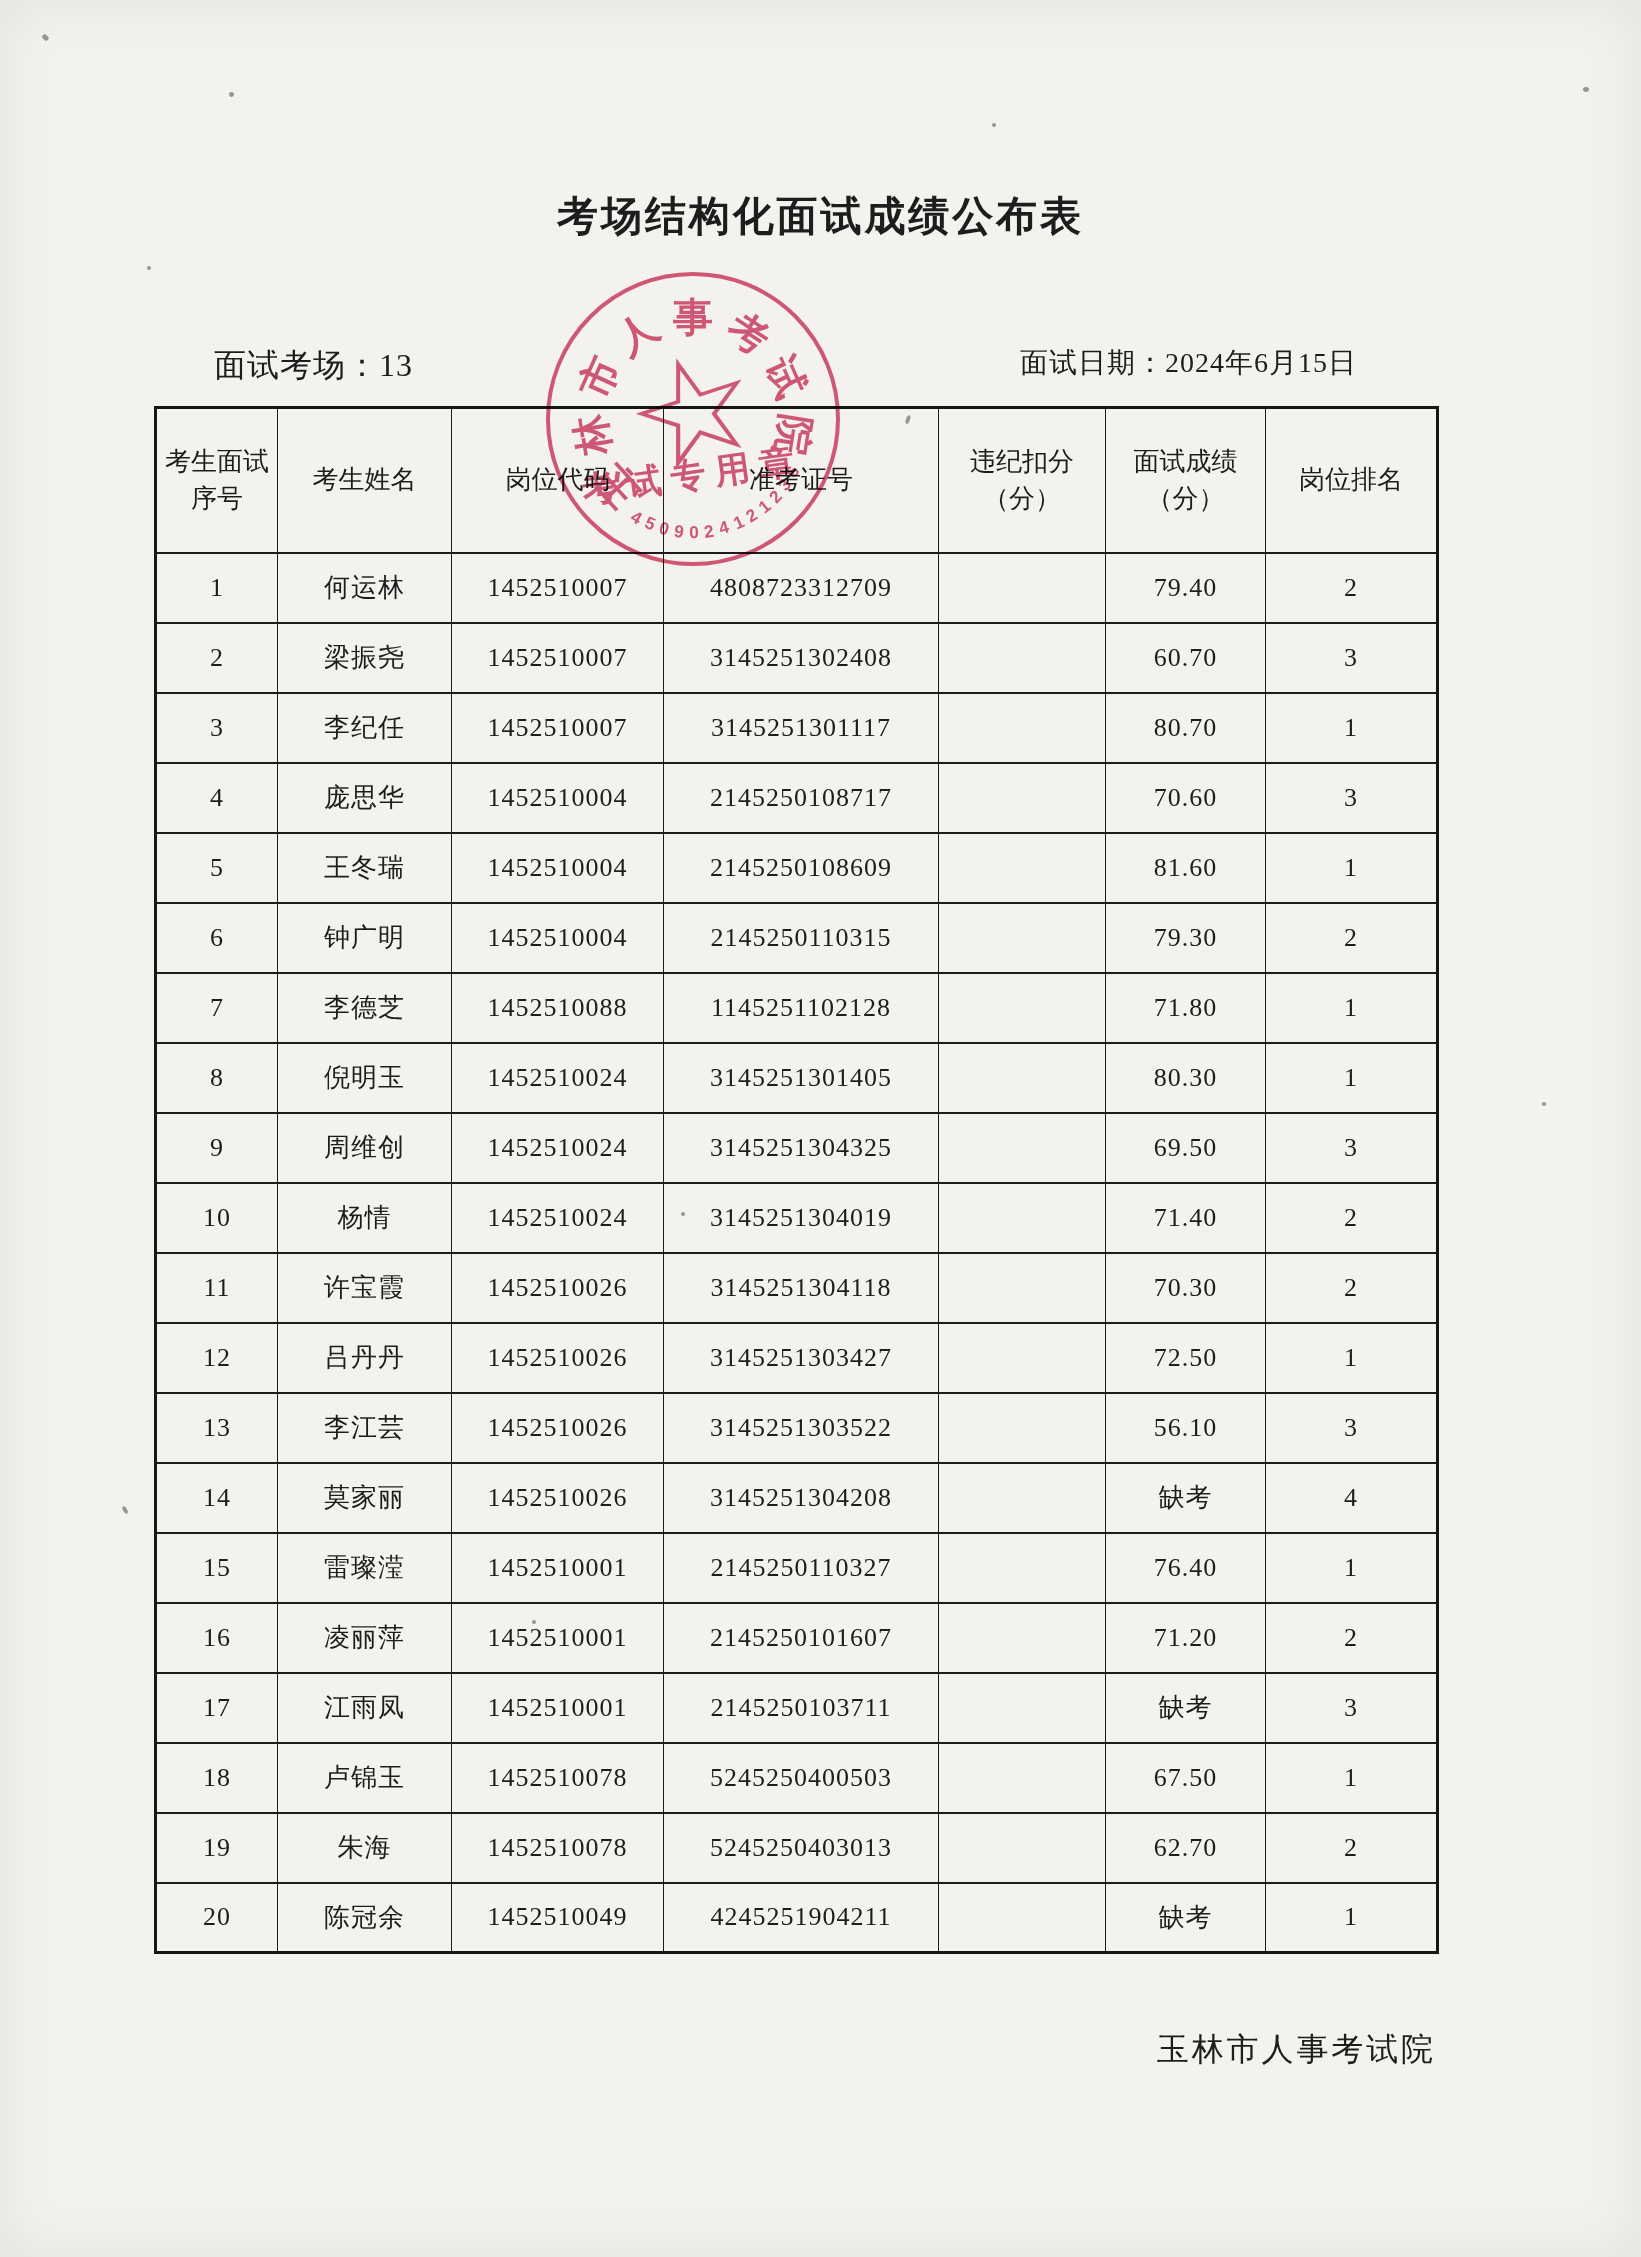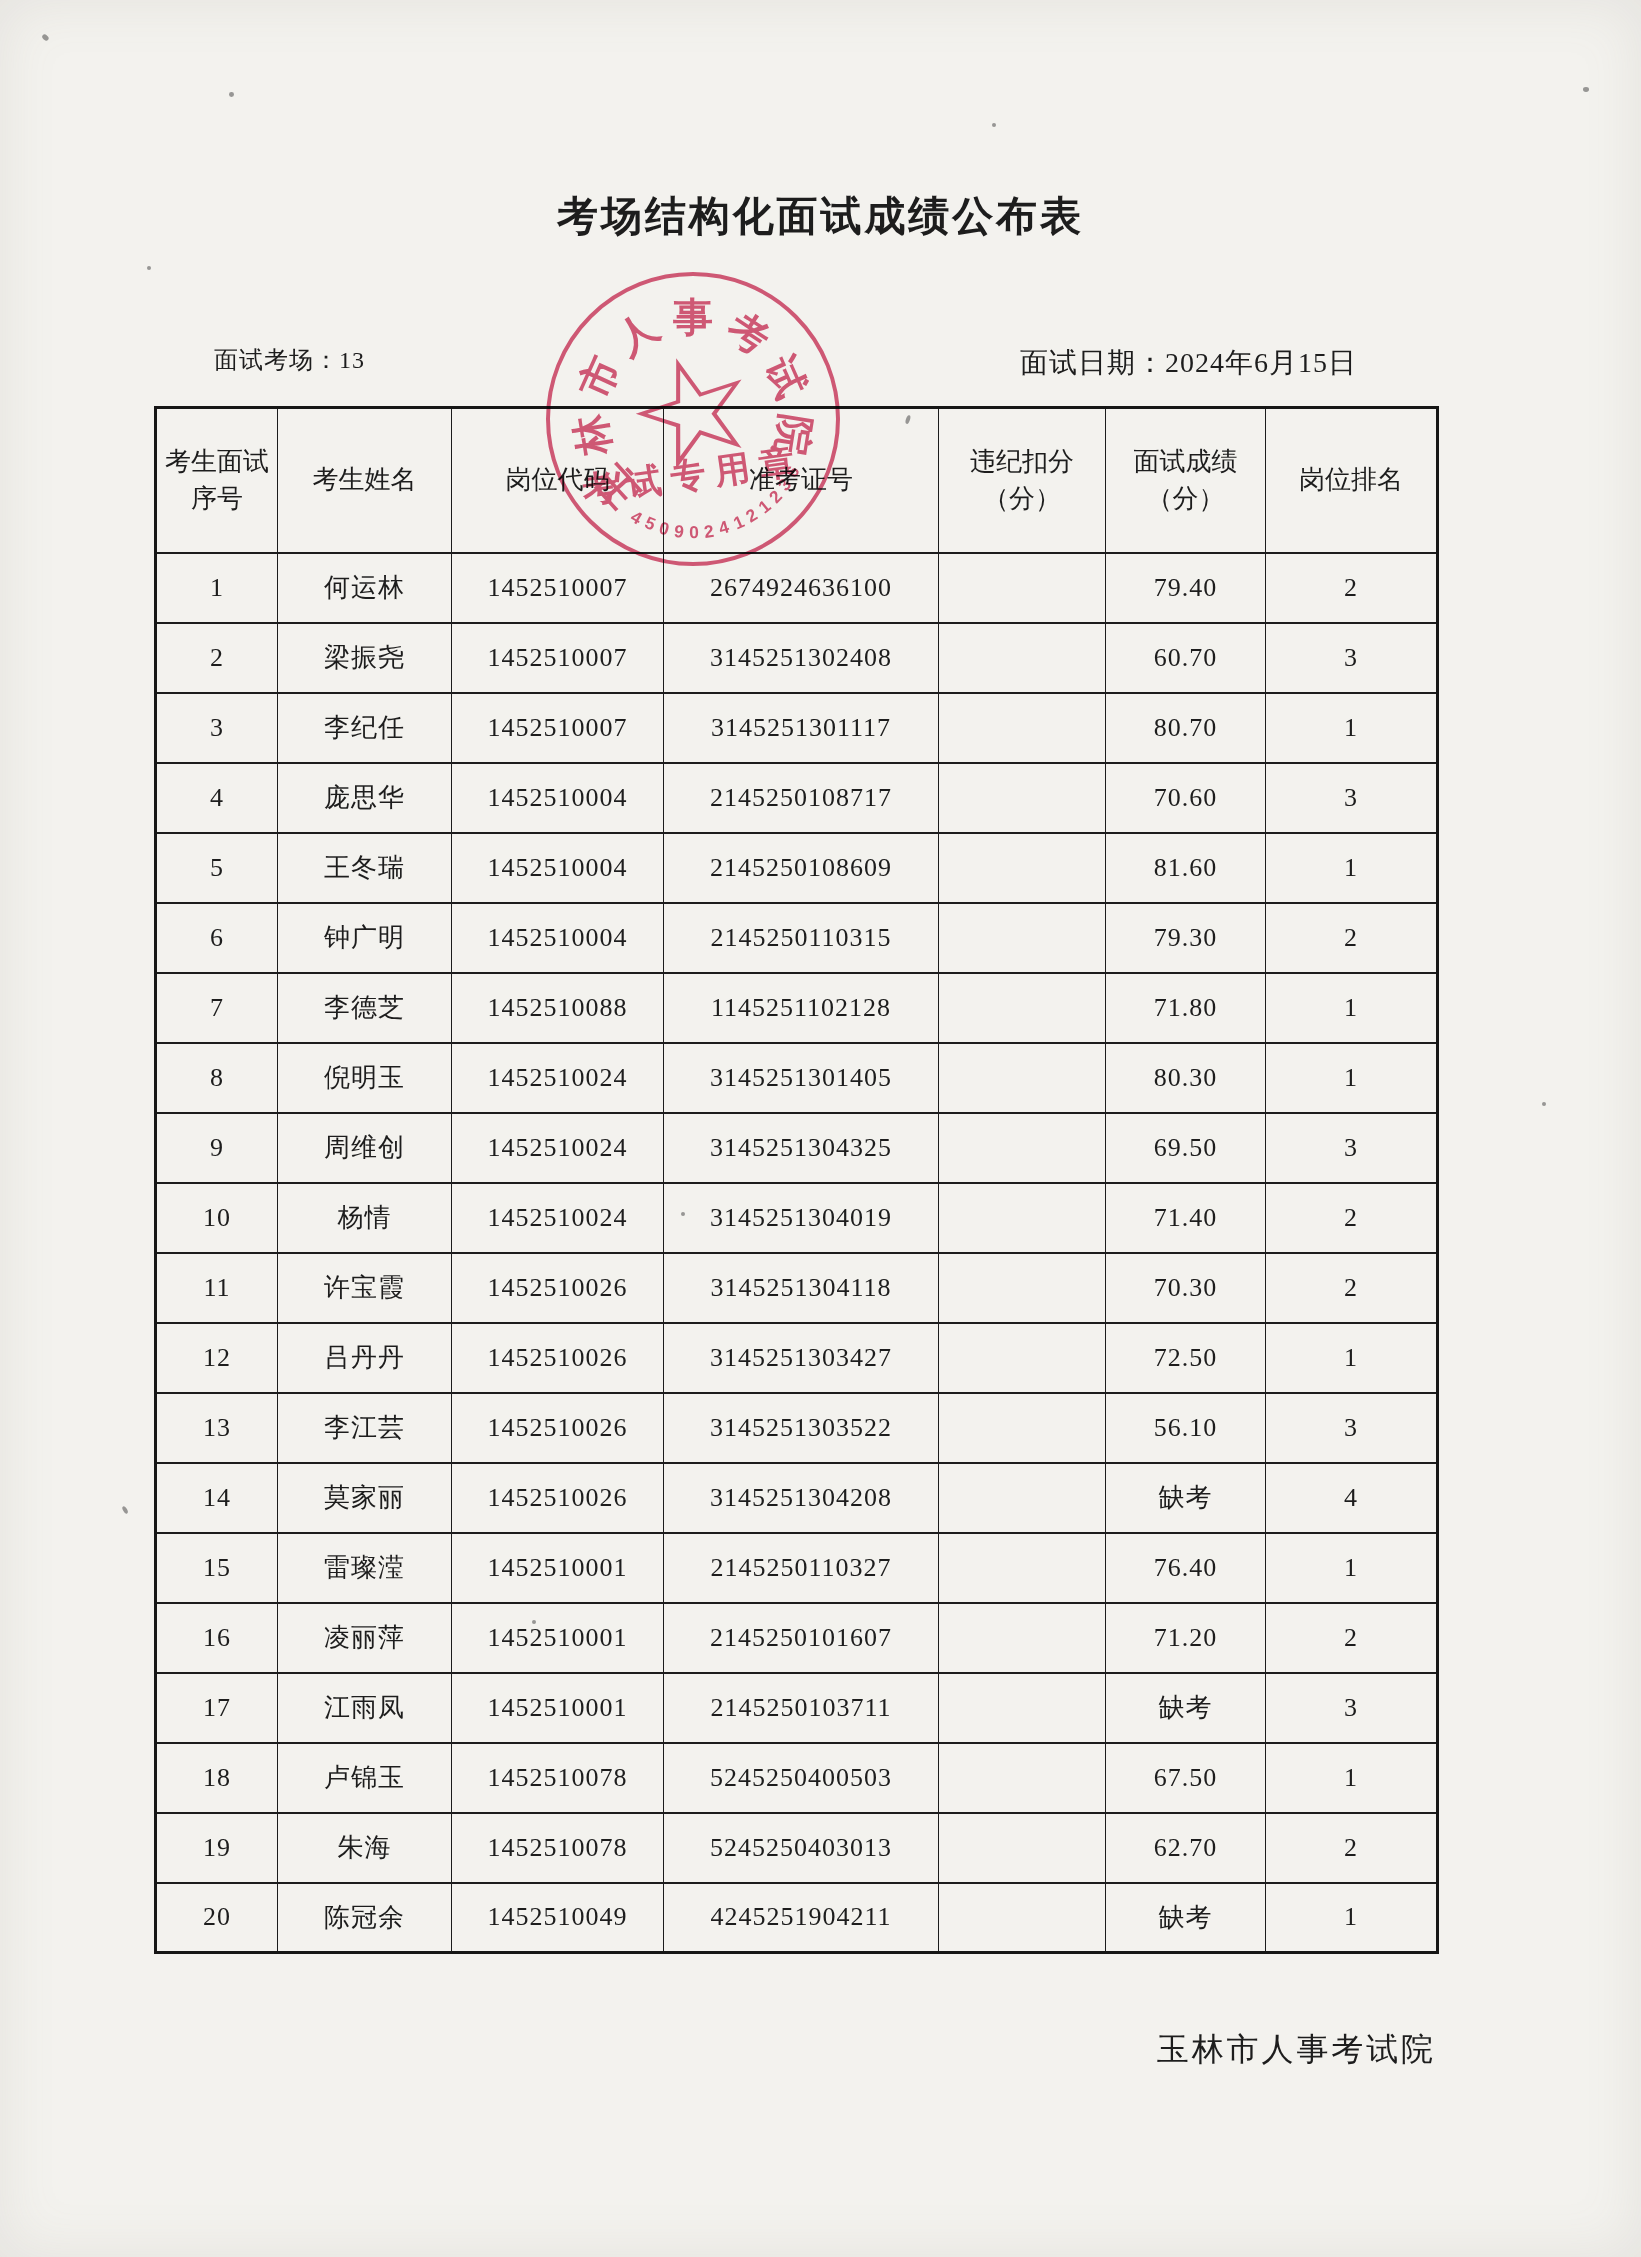--- a/index.html
+++ b/index.html
@@ -11,21 +11,21 @@
     font-family:"Liberation Serif","DejaVu Serif",serif;
     color:#1d1d1d;
     box-shadow:inset 0 0 58px rgba(120,115,105,.12);
   }
   .doc-title{
     position:absolute;top:189px;left:0;width:100%;
     text-align:center;
     font-family:"Liberation Sans","DejaVu Sans",sans-serif;
     font-weight:bold;font-size:41px;letter-spacing:2.9px;
   }
-  .meta-room{position:absolute;top:344px;left:214px;font-size:24px;}
+  .meta-room{position:absolute;top:344px;left:214px;font-size:32px;}
   .meta-date{position:absolute;top:344px;left:1020px;font-size:28px;}
   .meta-room span,.meta-date span{letter-spacing:1px;}
 
   table.score-table{
     position:absolute;left:154px;top:406px;
     width:1282px;
     border-collapse:collapse;table-layout:fixed;
     background:transparent;
   }
   .score-table th,.score-table td{
@@ -122,21 +122,21 @@
         <th>违纪扣分（分）</th>
         <th>面试成绩（分）</th>
         <th>岗位排名</th>
       </tr>
     </thead>
     <tbody>
         <tr>
           <td>1</td>
           <td>何运林</td>
           <td>1452510007</td>
-          <td>2674924636100</td>
+          <td>4808723312709</td>
           <td></td>
           <td>79.40</td>
           <td>2</td>
         </tr>
         <tr>
           <td>2</td>
           <td>梁振尧</td>
           <td>1452510007</td>
           <td>3145251302408</td>
           <td></td>

